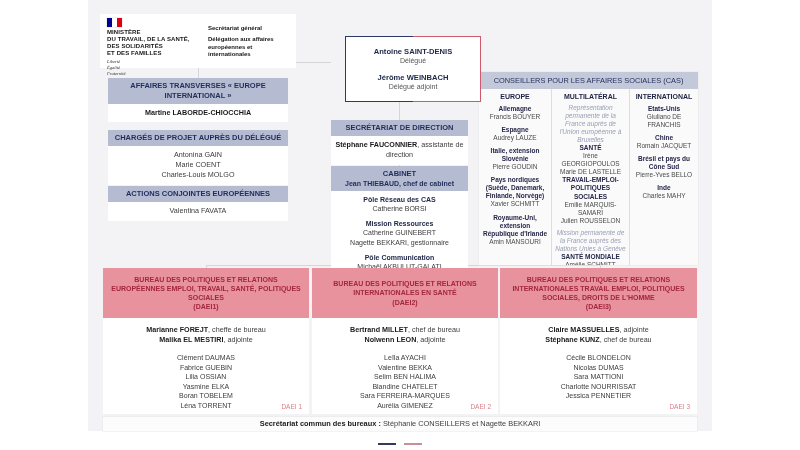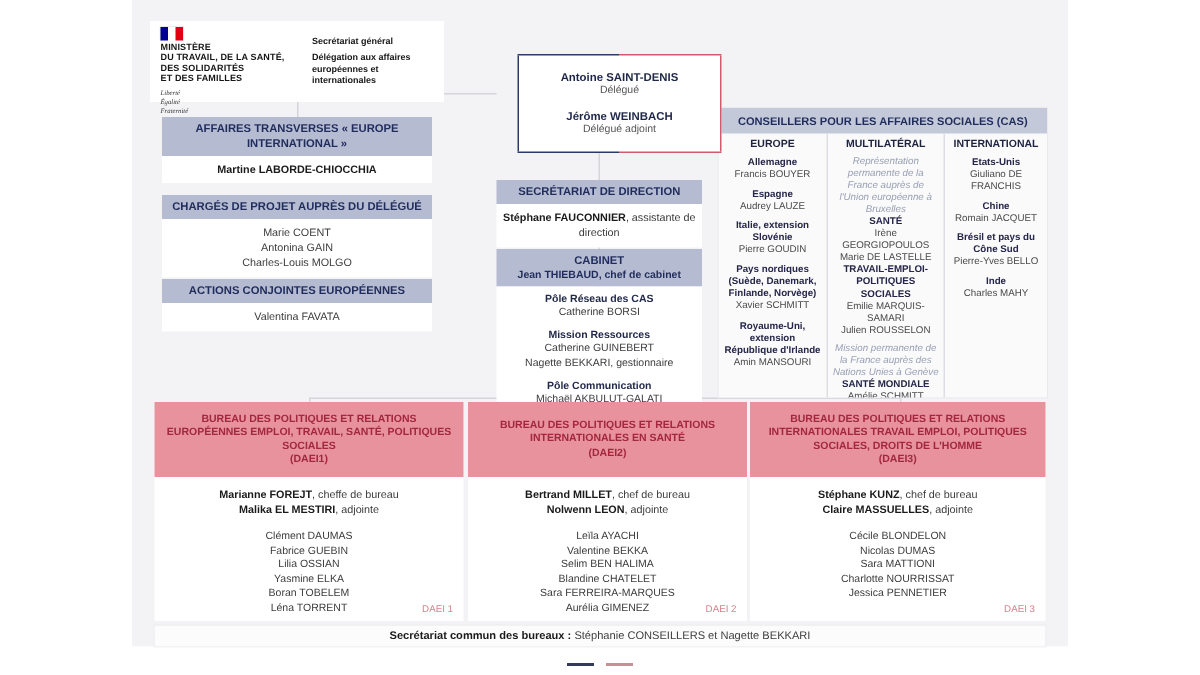--- a/index.html
+++ b/index.html
@@ -43,21 +43,21 @@
   
   .cab-sub { font-size:7px; line-height:1.2; margin-top:1px; }
   .blk { margin-top:6px; }
   .blk:first-child { margin-top:0; }
   .blk-h { font-weight:bold; font-size:7px; color:#222a4c; line-height:1.3; }
   .obox-b .blk-l { font-size:7px; color:#3c3c3c; line-height:1.3; }
 
   
   .cas { position:absolute; left:479px; top:72px; width:219px; height:193px; background:#fafafb;
          z-index:2; box-shadow:0 0 0 0.5px #e7e7ec; }
-  .cas-h { background:#c4c9da; color:#1f2c5c; font-weight:bold; text-align:center;
+  .cas-h { background:#c4c9da; color:#1f2c5c; font-weight:normal; text-align:center;
            font-size:7.4px; padding:4px 2px; }
   .cas-cols { display:flex; height:176px; }
   .cas-col { padding:4px 3px; text-align:center; overflow:hidden; }
   .cas-col + .cas-col { border-left:1px solid #dddde3; }
   .cas-col-h { font-weight:bold; font-size:7px; color:#1d2340; margin-bottom:3px; }
   .cas-col .blk { margin-top:5px; }
   .cas-col .blk-h { font-size:6.5px; color:#26264a; line-height:1.24; }
   .cas-col .blk-l { font-size:6.5px; color:#4a4a4a; line-height:1.24; }
   .cas-col .blk.tight { margin-top:0; }
   .cas-col .blk.it { margin-top:4px; }
@@ -138,22 +138,22 @@
 
   <div class="obox" style="left:108px;top:78px;width:180px">
     <div class="obox-h">AFFAIRES TRANSVERSES « EUROPE INTERNATIONAL »</div>
     <div class="obox-b">
         <div class="ln"><b>Martine LABORDE-CHIOCCHIA</b></div>
       </div>
   </div>
   <div class="obox" style="left:108px;top:130px;width:180px">
     <div class="obox-h">CHARGÉS DE PROJET AUPRÈS DU DÉLÉGUÉ</div>
     <div class="obox-b">
+        <div class="ln">Antonina GAIN</div>
         <div class="ln">Marie COENT</div>
-        <div class="ln">Antonina GAIN</div>
         <div class="ln">Charles-Louis MOLGO</div>
       </div>
   </div>
   <div class="obox" style="left:108px;top:186px;width:180px">
     <div class="obox-h">ACTIONS CONJOINTES EUROPÉENNES</div>
     <div class="obox-b">
         <div class="ln">Valentina FAVATA</div>
       </div>
   </div>
 
@@ -304,22 +304,22 @@
       <div class="corner">DAEI 2</div>
     </div>
   </div>
   <div class="bureau" style="left:500px;width:197px">
     <div class="bur-h">
       <div>BUREAU DES POLITIQUES ET RELATIONS INTERNATIONALES TRAVAIL EMPLOI, POLITIQUES SOCIALES, DROITS DE L'HOMME</div>
       <div>(DAEI3)</div>
     </div>
     <div class="bur-b">
       <div class="leaders">
+          <div class="ln"><b>Claire MASSUELLES</b><span>, adjointe</span></div>
           <div class="ln"><b>Stéphane KUNZ</b><span>, chef de bureau</span></div>
-          <div class="ln"><b>Claire MASSUELLES</b><span>, adjointe</span></div>
         </div>
       <div class="members">
           <div class="ln">Cécile BLONDELON</div>
           <div class="ln">Nicolas DUMAS</div>
           <div class="ln">Sara MATTIONI</div>
           <div class="ln">Charlotte NOURRISSAT</div>
           <div class="ln">Jessica PENNETIER</div>
         </div>
       <div class="corner">DAEI 3</div>
     </div>

